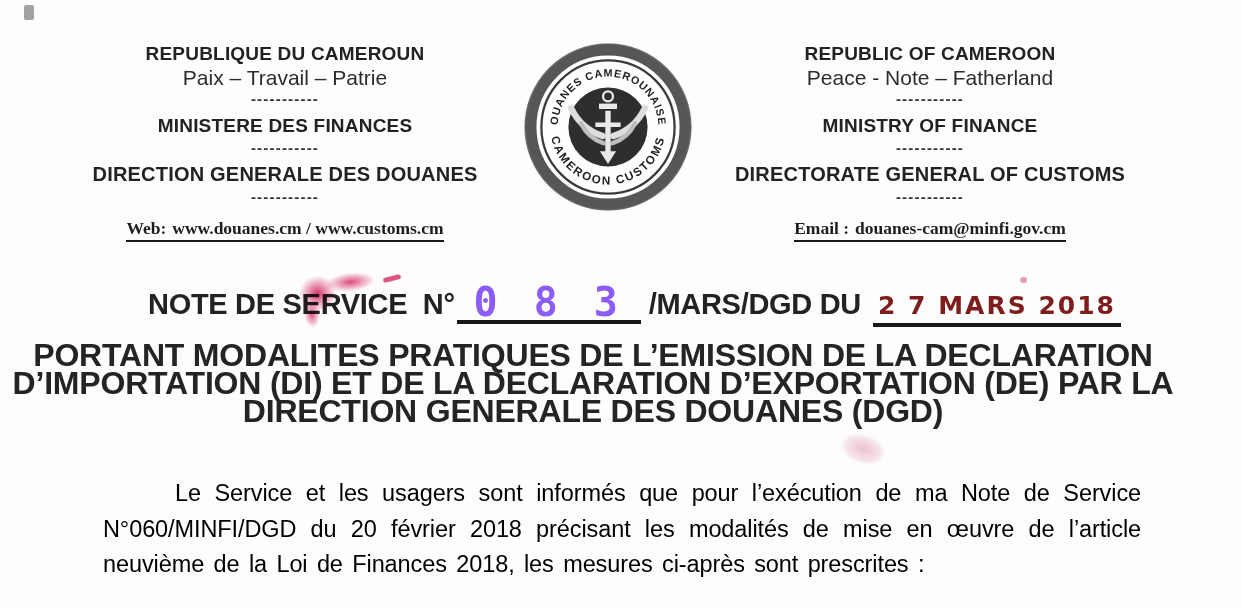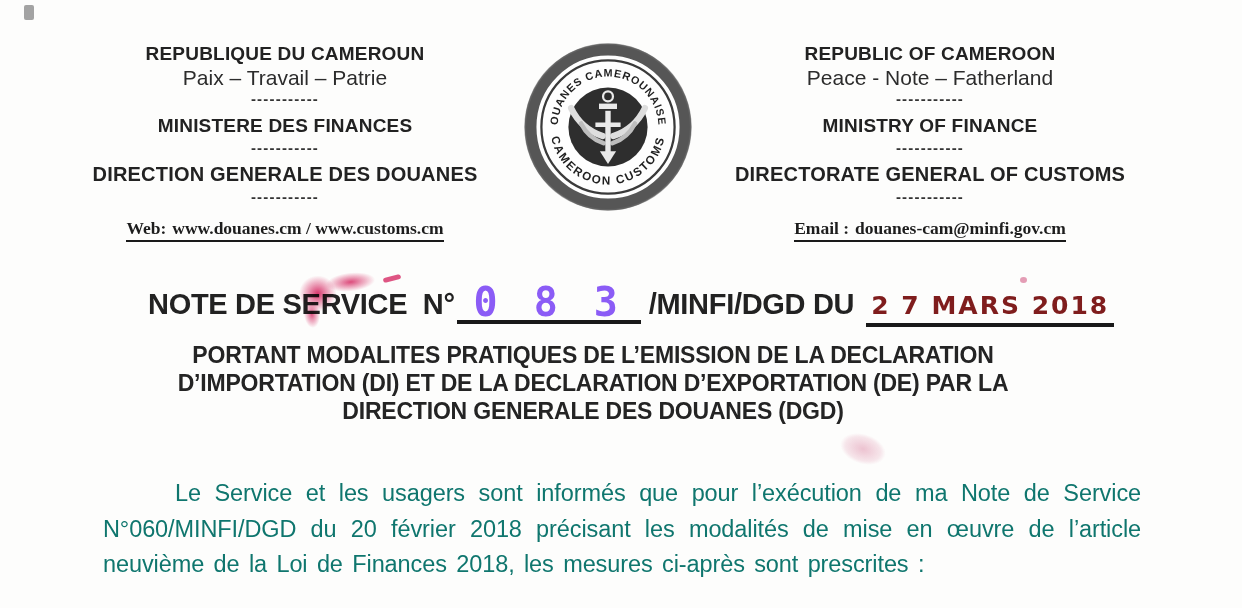--- a/index.html
+++ b/index.html
@@ -38,27 +38,27 @@
   .slot-number { min-width:184px; margin:0 8px 0 2px; }
   .slot-date   { min-width:248px; margin-left:12px; padding-bottom:3px; }
   .stamp-number { font-family:"DejaVu Sans Mono", monospace; font-weight:bold;
                   font-size:40px; line-height:1; letter-spacing:6px; color:#8b5cf6;
                   position:relative; top:2px;text-align:right; }
   .stamp-date   { font-family:"DejaVu Sans", sans-serif; font-weight:bold;
                   font-size:25px; letter-spacing:2px; color:#7f1d1d; white-space:pre; }
 
   
   .subtitle { position:absolute; left:0; top:341px; width:1186px; text-align:center;
-              font-weight:bold; font-size:23px; letter-spacing:-.2px; line-height:28px;
+              font-weight:bold; font-size:32px; letter-spacing:-.2px; line-height:28px;
               color:#242424; }
 
   
   .body-par { position:absolute; left:103px; top:476px; width:1038px;
               font-size:23.5px; line-height:35.5px; text-align:justify; text-indent:72px;
-              letter-spacing:-.1px; word-spacing:3px; color:#0f766e; }
+              letter-spacing:-.1px; word-spacing:3px; color:#000000; }
 
   
   .smudge { position:absolute; pointer-events:none; }
   .smudge-main { left:288px; top:261px; width:108px; height:68px; transform:rotate(-6deg);
     background:
       radial-gradient(ellipse 26px 25px at 30px 30px, rgba(216,44,102,.95), rgba(216,44,102,0) 72%),
       radial-gradient(ellipse 34px 13px at 64px 22px, rgba(216,44,102,.85), rgba(216,44,102,0) 72%),
       radial-gradient(ellipse 11px 19px at 22px 50px, rgba(216,44,102,.80), rgba(216,44,102,0) 72%);
     mix-blend-mode:multiply; }
   .smudge-dash { left:383px; top:276px; width:18px; height:5px; border-radius:3px;
@@ -131,21 +131,21 @@
     <div class="contact">
       <span class="contact-label">Email :</span><span class="contact-value">douanes-cam@minfi.gov.cm</span>
     </div>
   </div>
 
   <div class="title-row">
     <span class="title-text">NOTE DE SERVICE  N°</span>
     <span class="stamp-slot slot-number">
       <span class="stamp-number">0 8 3</span>
     </span>
-    <span class="title-text">/MINFI/DGD DU</span>
+    <span class="title-text">/MARS/DGD DU</span>
     <span class="stamp-slot slot-date">
       <span class="stamp-date">2 7 MARS 2018</span>
     </span>
   </div>
 
   <div class="subtitle">
     <div>PORTANT MODALITES PRATIQUES DE L’EMISSION DE LA DECLARATION</div>
     <div>D’IMPORTATION (DI) ET DE LA DECLARATION D’EXPORTATION (DE) PAR LA</div>
     <div>DIRECTION GENERALE DES DOUANES (DGD)</div>
   </div>

